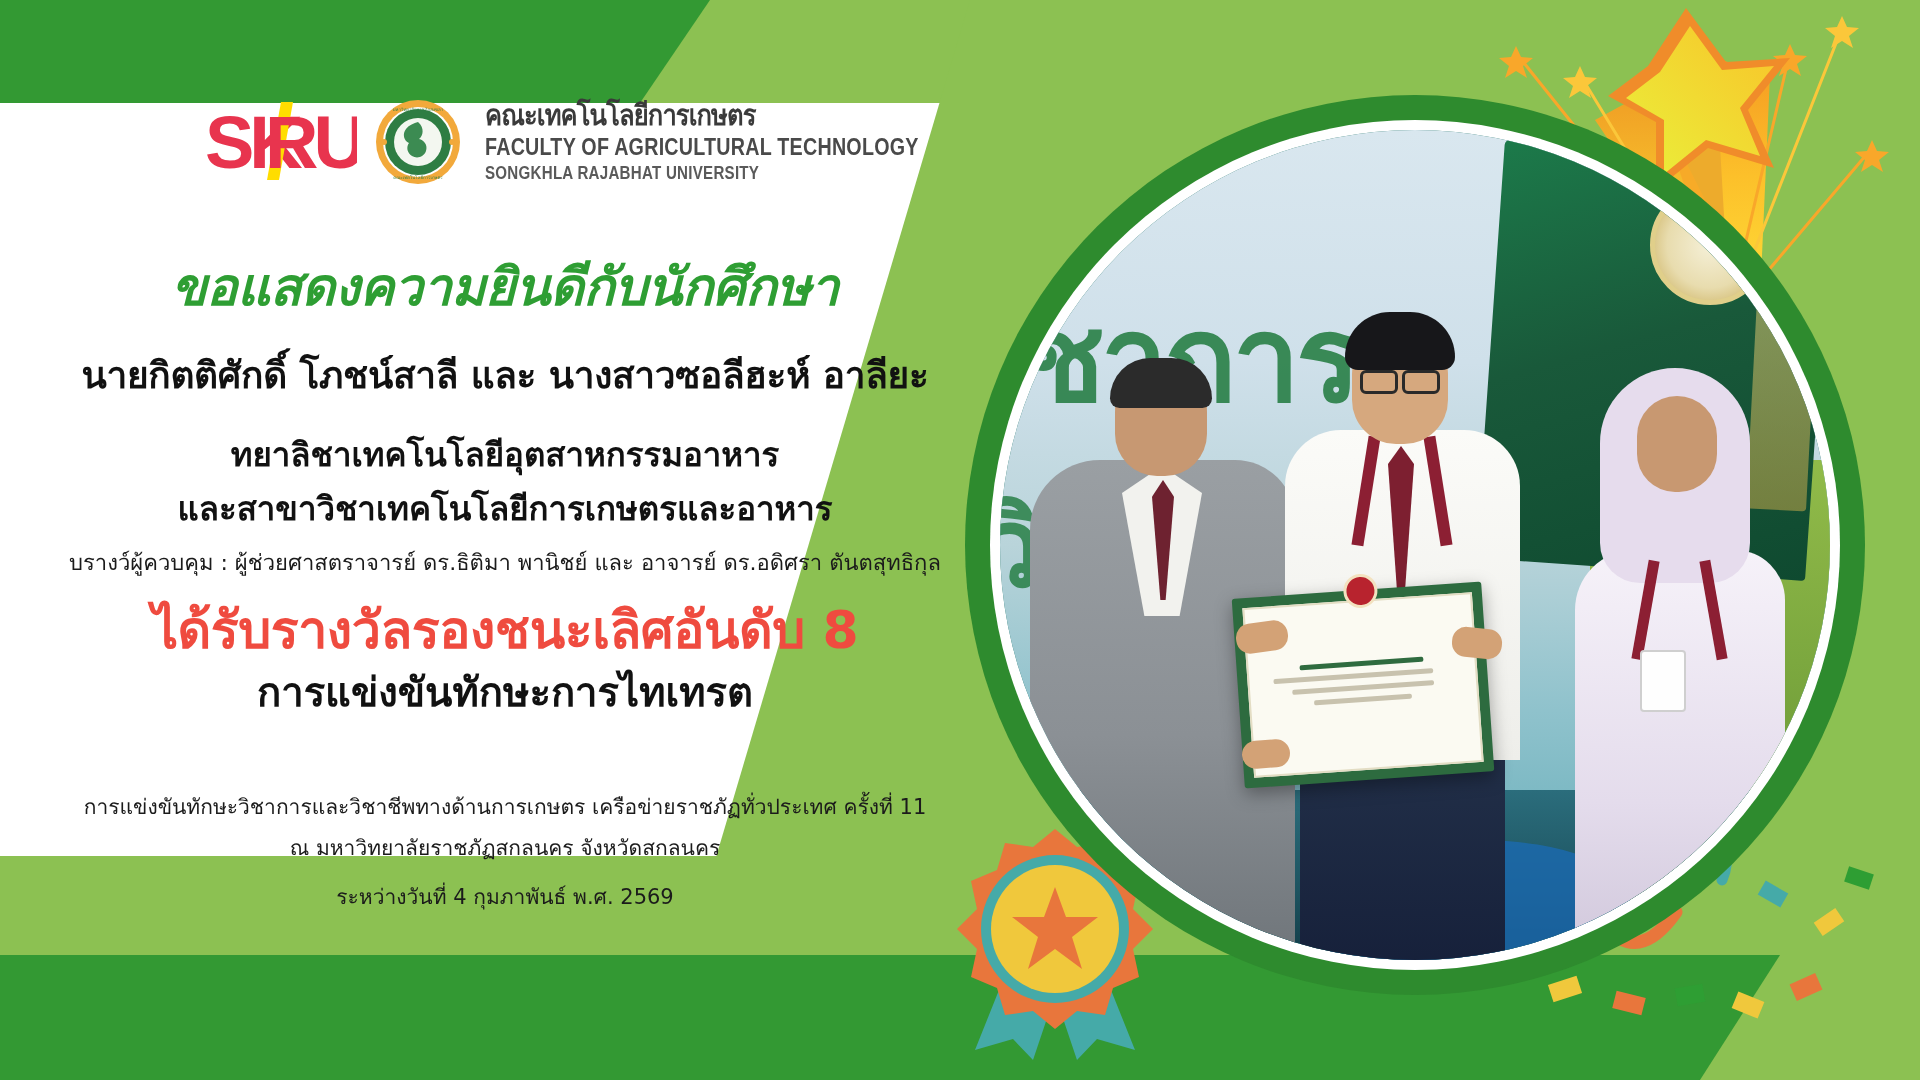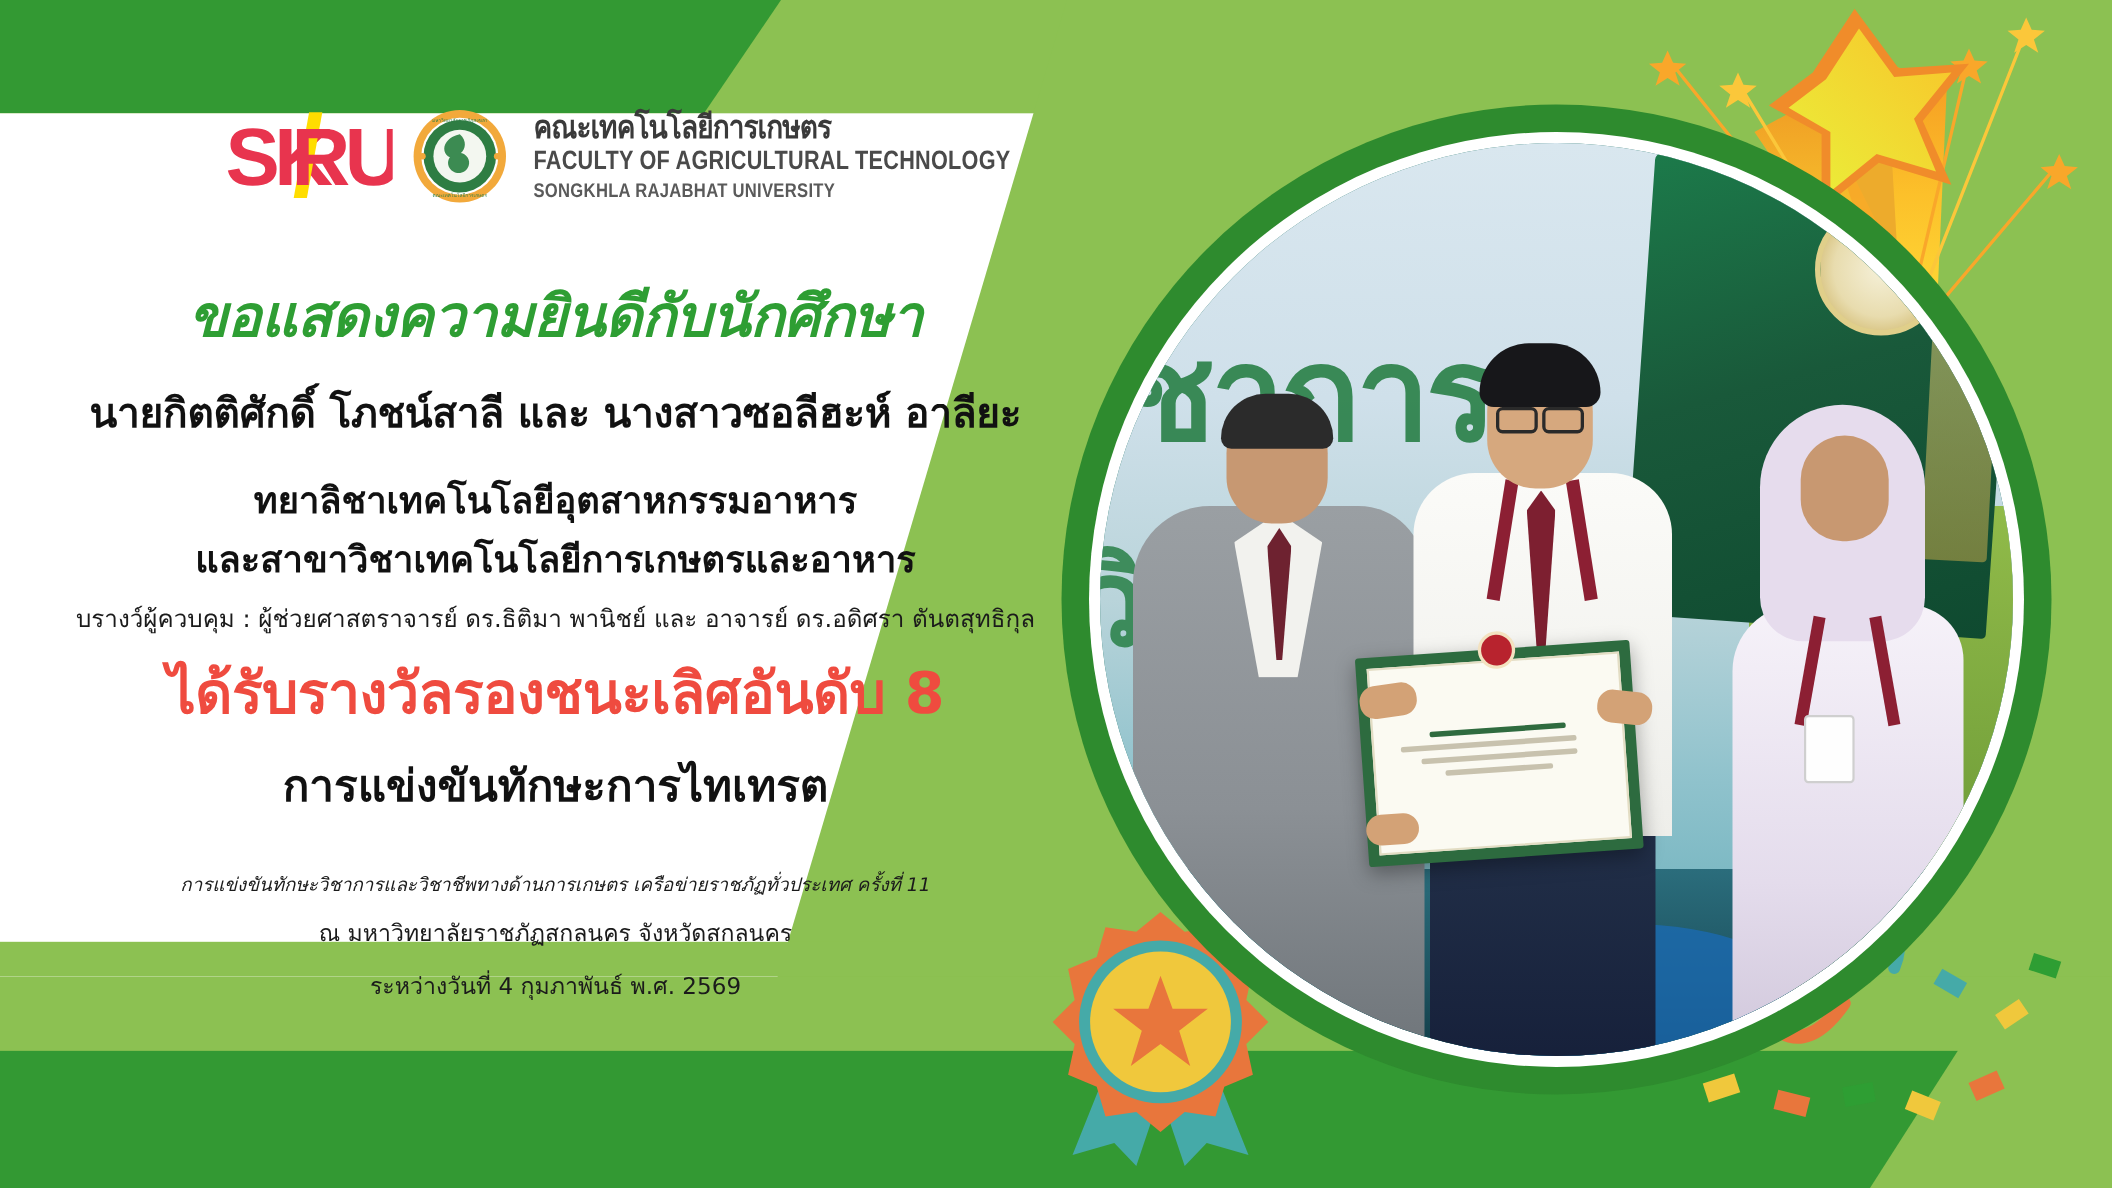--- a/index.html
+++ b/index.html
@@ -336,23 +336,23 @@
     top:482px; font-size:33px; font-weight:bold; color:#111111;
   }
   .l-advisor {
     top:545px; font-size:22px; font-weight:normal; color:#1b1b1b;
   }
   .l-award {
     top:588px; font-size:52px; font-weight:bold; color:#ef4b3f;
     letter-spacing:-0.5px;
   }
   .l-contest {
-    top:682px; font-size:40px; font-weight:bold; color:#111111;
-  }
-  .l-foot1 { top:790px; font-size:17px; color:#1b1b1b;font-style:italic; }
+    top:660px; font-size:40px; font-weight:bold; color:#111111;
+  }
+  .l-foot1 { top:790px; font-size:21px; color:#1b1b1b; }
   .l-foot2 { top:831px; font-size:21px; color:#1b1b1b; }
   .l-foot3 { top:880px; font-size:21px; color:#1b1b1b; }
 </style>
 </head>
 <body>
 
 <div id="poster">
 
   <div class="band-light-top"></div>
   <div class="band-dark-top"></div>

